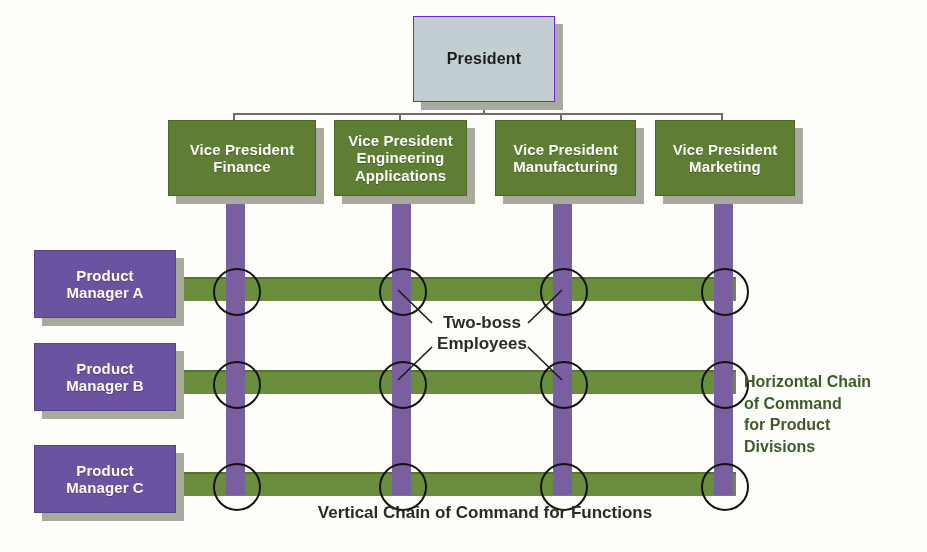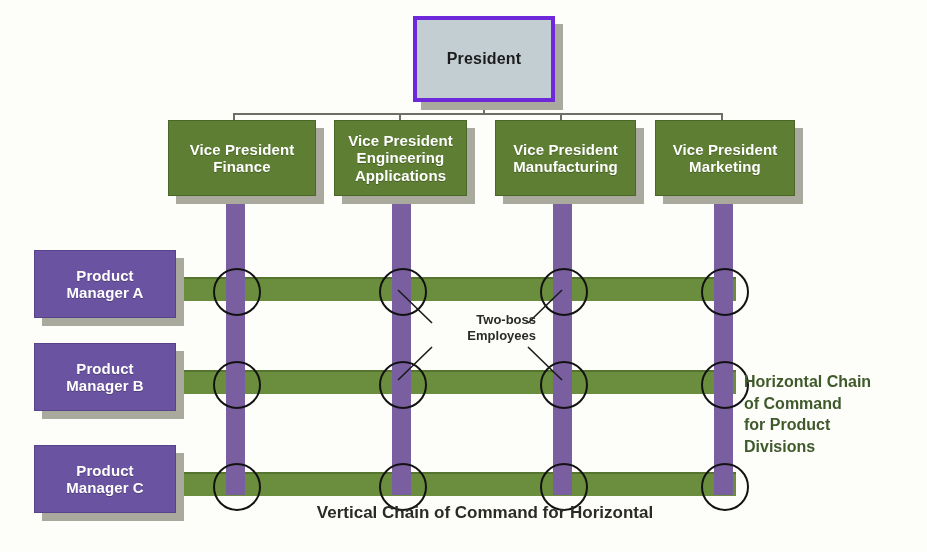--- a/index.html
+++ b/index.html
@@ -34,21 +34,21 @@
 
   .shadow {
     position: absolute;
     background: #a9a99e;
     z-index: 25;
   }
 
   
   .president {
     background: #c3ced3;
-    border: 4px solid #6d28d9;
+    border: 1px solid #6d28d9;
     color: #1c1c1c;
     font-size: 16px;
     letter-spacing: .2px;
   }
 
   
   .vp {
     background: #5e7f33;
     border: 1px solid #4b6728;
     color: #ffffff;
@@ -198,23 +198,23 @@
   <div class="xcircle" style="left:540px; top:463px; width:44px; height:44px;"></div>
   <div class="xcircle" style="left:701px; top:463px; width:44px; height:44px;"></div>
 
   <svg class="leader" style="left:380px; top:280px; width:200px; height:110px;" viewBox="0 0 200 110">
     <line x1="18" y1="10" x2="52" y2="43"></line>
     <line x1="182" y1="10" x2="148" y2="43"></line>
     <line x1="18" y1="100" x2="52" y2="67"></line>
     <line x1="182" y1="100" x2="148" y2="67"></line>
   </svg>
 
-  <div class="annot annot-dark" style="left:428px; top:312px; width:108px; font-size:13px; line-height:1.25; text-align:right;">Two-boss
+  <div class="annot annot-dark" style="left:428px; top:312px; width:108px; font-size:17px; line-height:1.25; text-align:center;">Two-boss
 Employees</div>
 
   <div class="annot annot-green" style="left:744px; top:343px; width:175px; font-size:16px; line-height:1.35;">Horizontal Chain
 of Command
 for Product
 Divisions</div>
 
-  <div class="annot annot-dark" style="left:290px; top:503px; width:390px; font-size:17px; text-align:center;">Vertical Chain of Command for Horizontal</div>
+  <div class="annot annot-dark" style="left:290px; top:503px; width:390px; font-size:17px; text-align:center;">Vertical Chain of Command for Functions</div>
 
 </div>
 
 </body></html>

